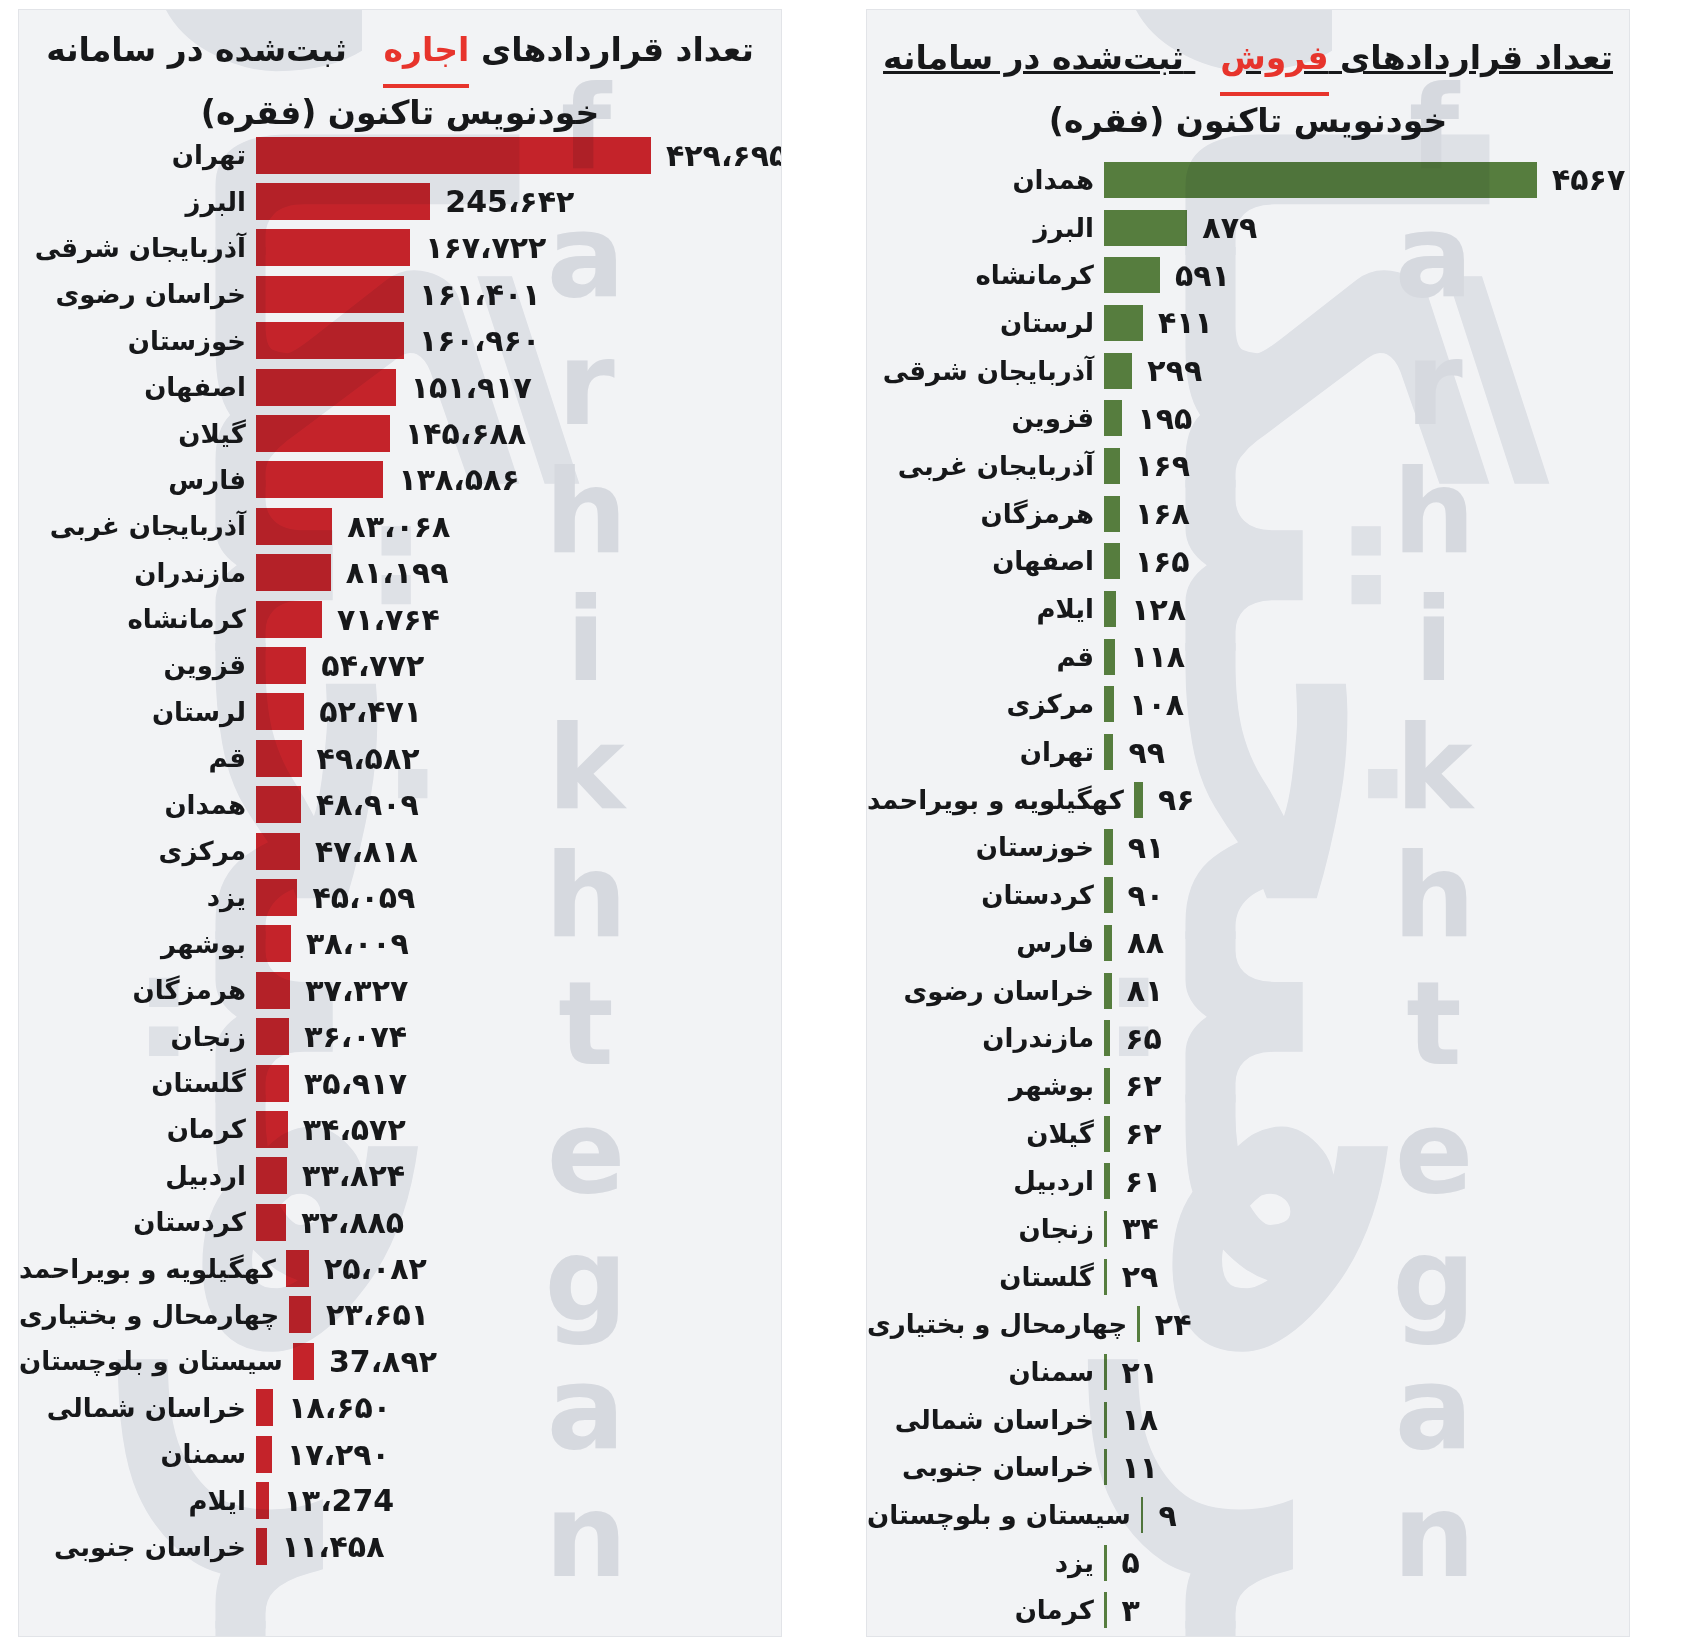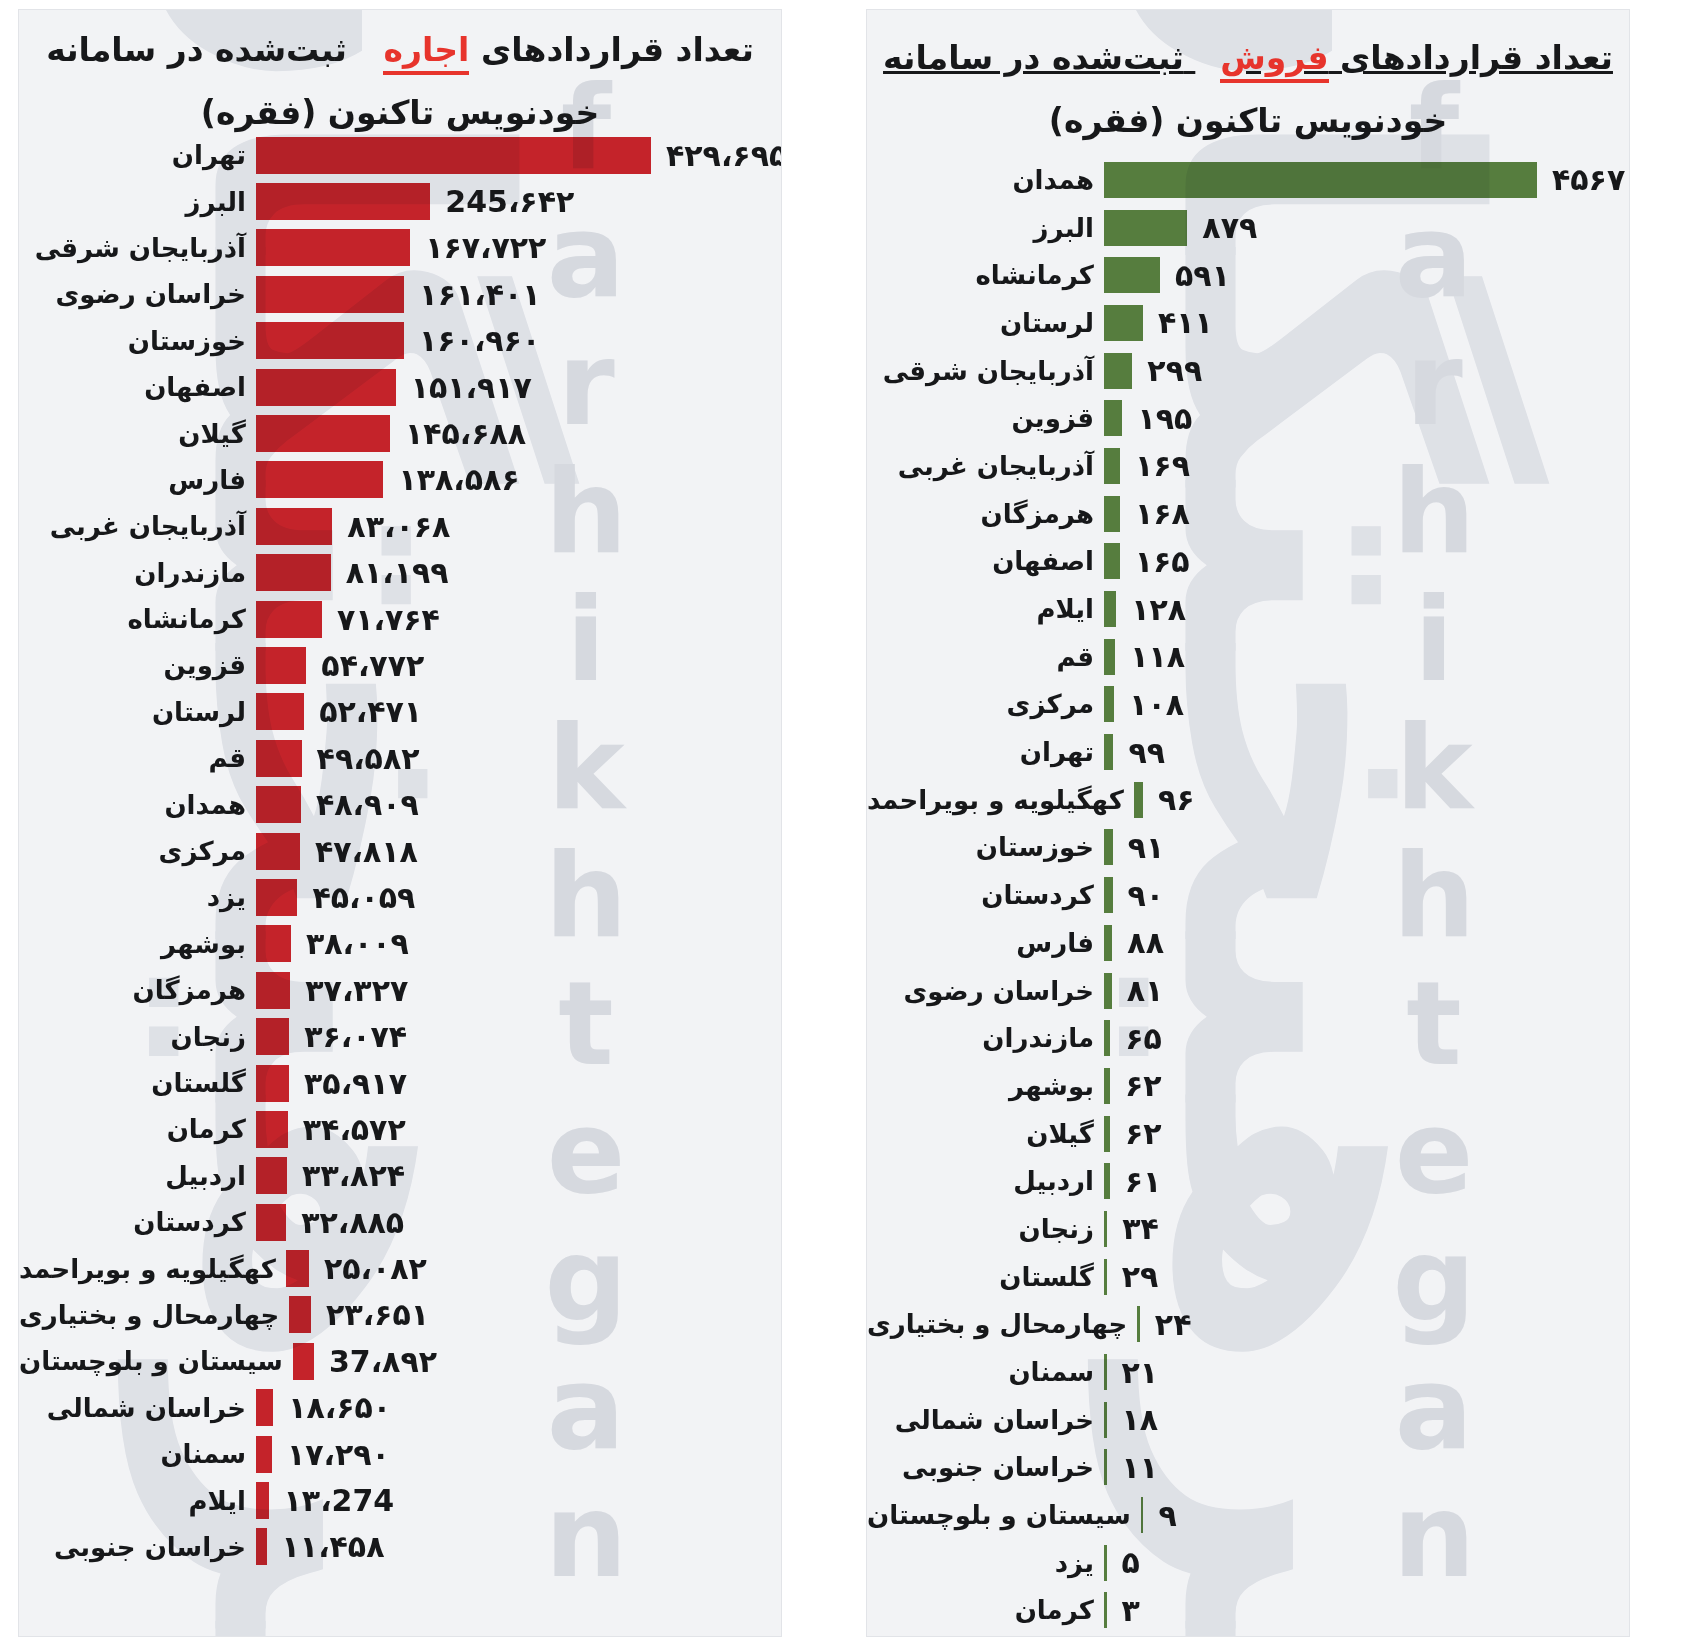--- a/index.html
+++ b/index.html
@@ -30,21 +30,21 @@
     text-align:center;color:#e2e4e9;font-weight:bold;
     font-size:116px;line-height:128px;
   }
   .wm-letter{height:128px;}
 
   
   .title{position:relative;z-index:3;text-align:center;color:#17181a;font-weight:bold;}
   .t1{margin-top:16px;font-size:33px;line-height:48px;}
   #panel-sale .t1{margin-top:24px;text-decoration:underline;}
   .t2{margin-top:16px;font-size:33px;line-height:46px;}
-  .hl{padding-bottom:2px;border-bottom:4px solid;margin-left:25px;}
+  .hl{padding-bottom:15px;border-bottom:4px solid;margin-left:25px;}
 
   
   .rows{position:absolute;z-index:1;left:0;right:0;}
   #panel-rent .rows{top:122px;}
   #panel-sale .rows{top:146px;}
   .row{display:flex;align-items:center;}
   #panel-rent .row{height:46.4px;}
   #panel-sale .row{height:47.7px;}
   .label{
     flex:0 0 227px;direction:rtl;text-align:right;white-space:nowrap;

